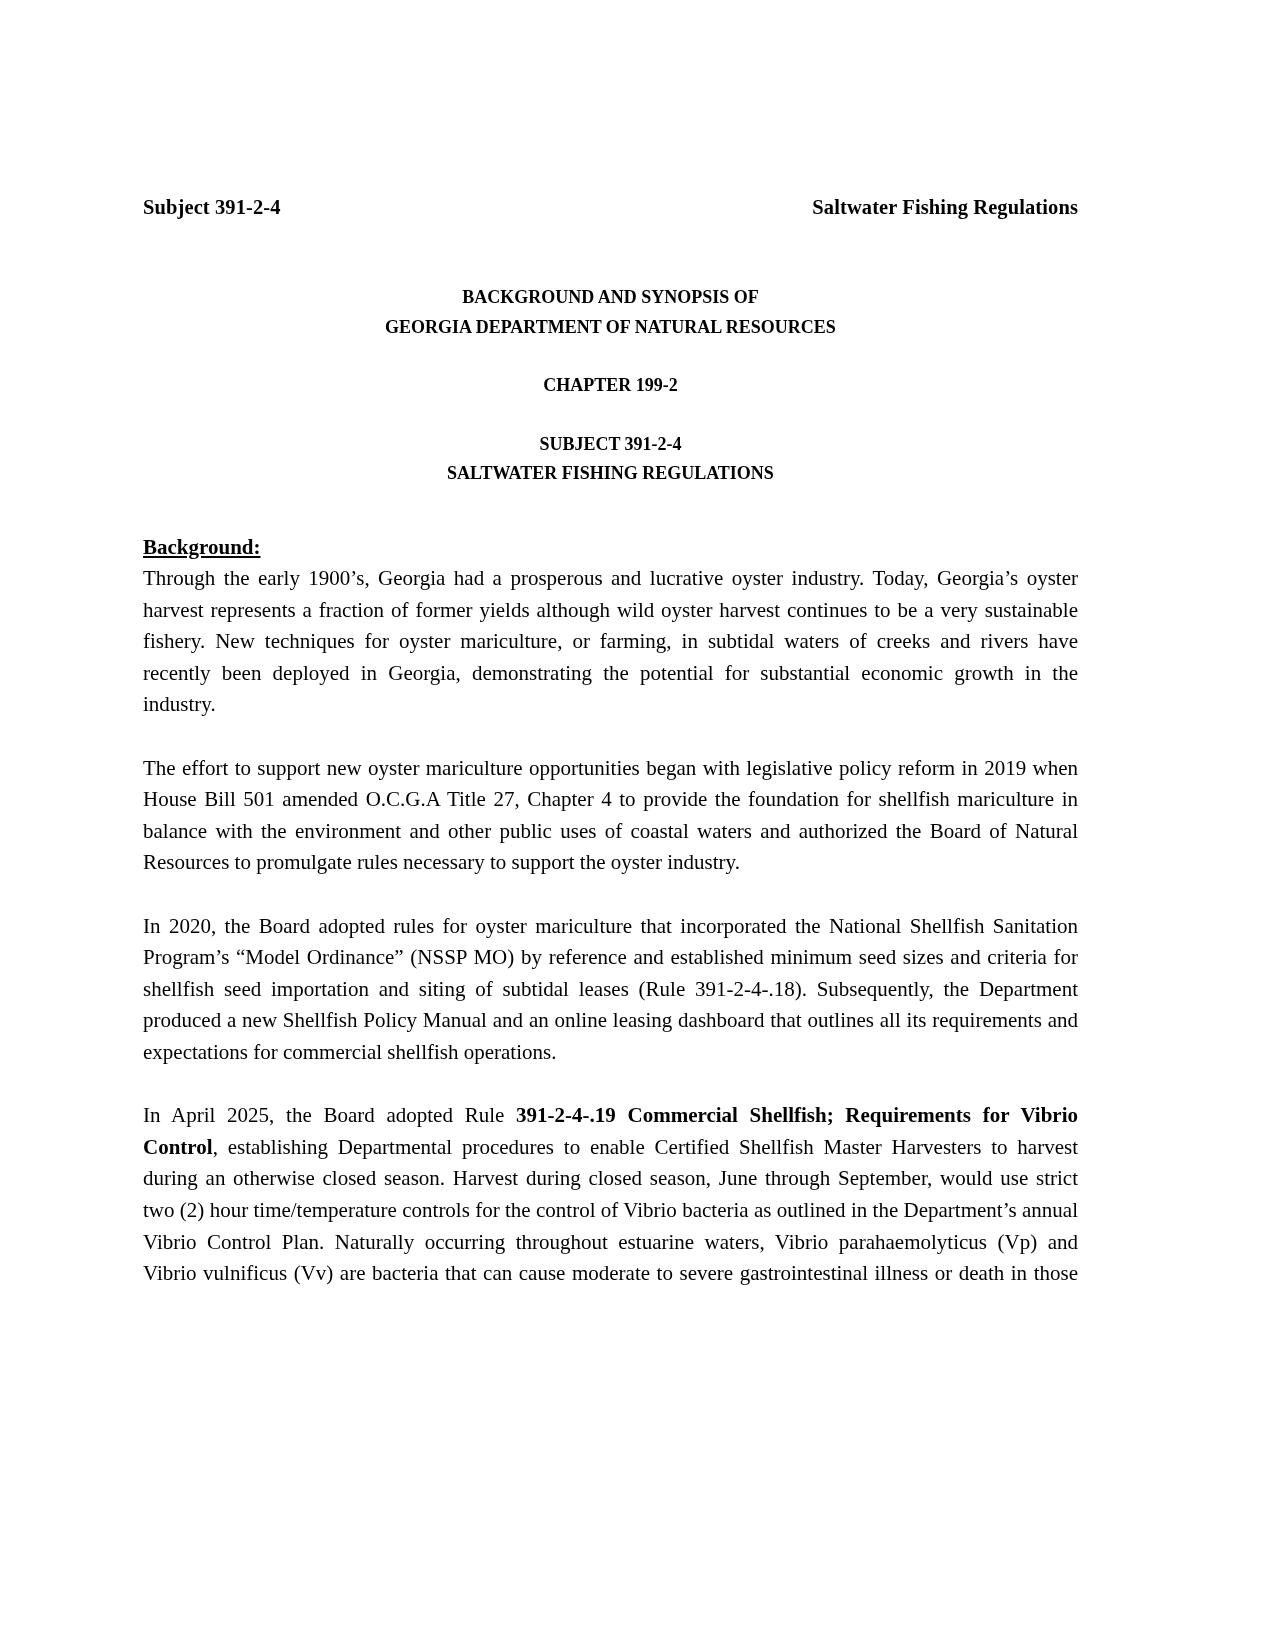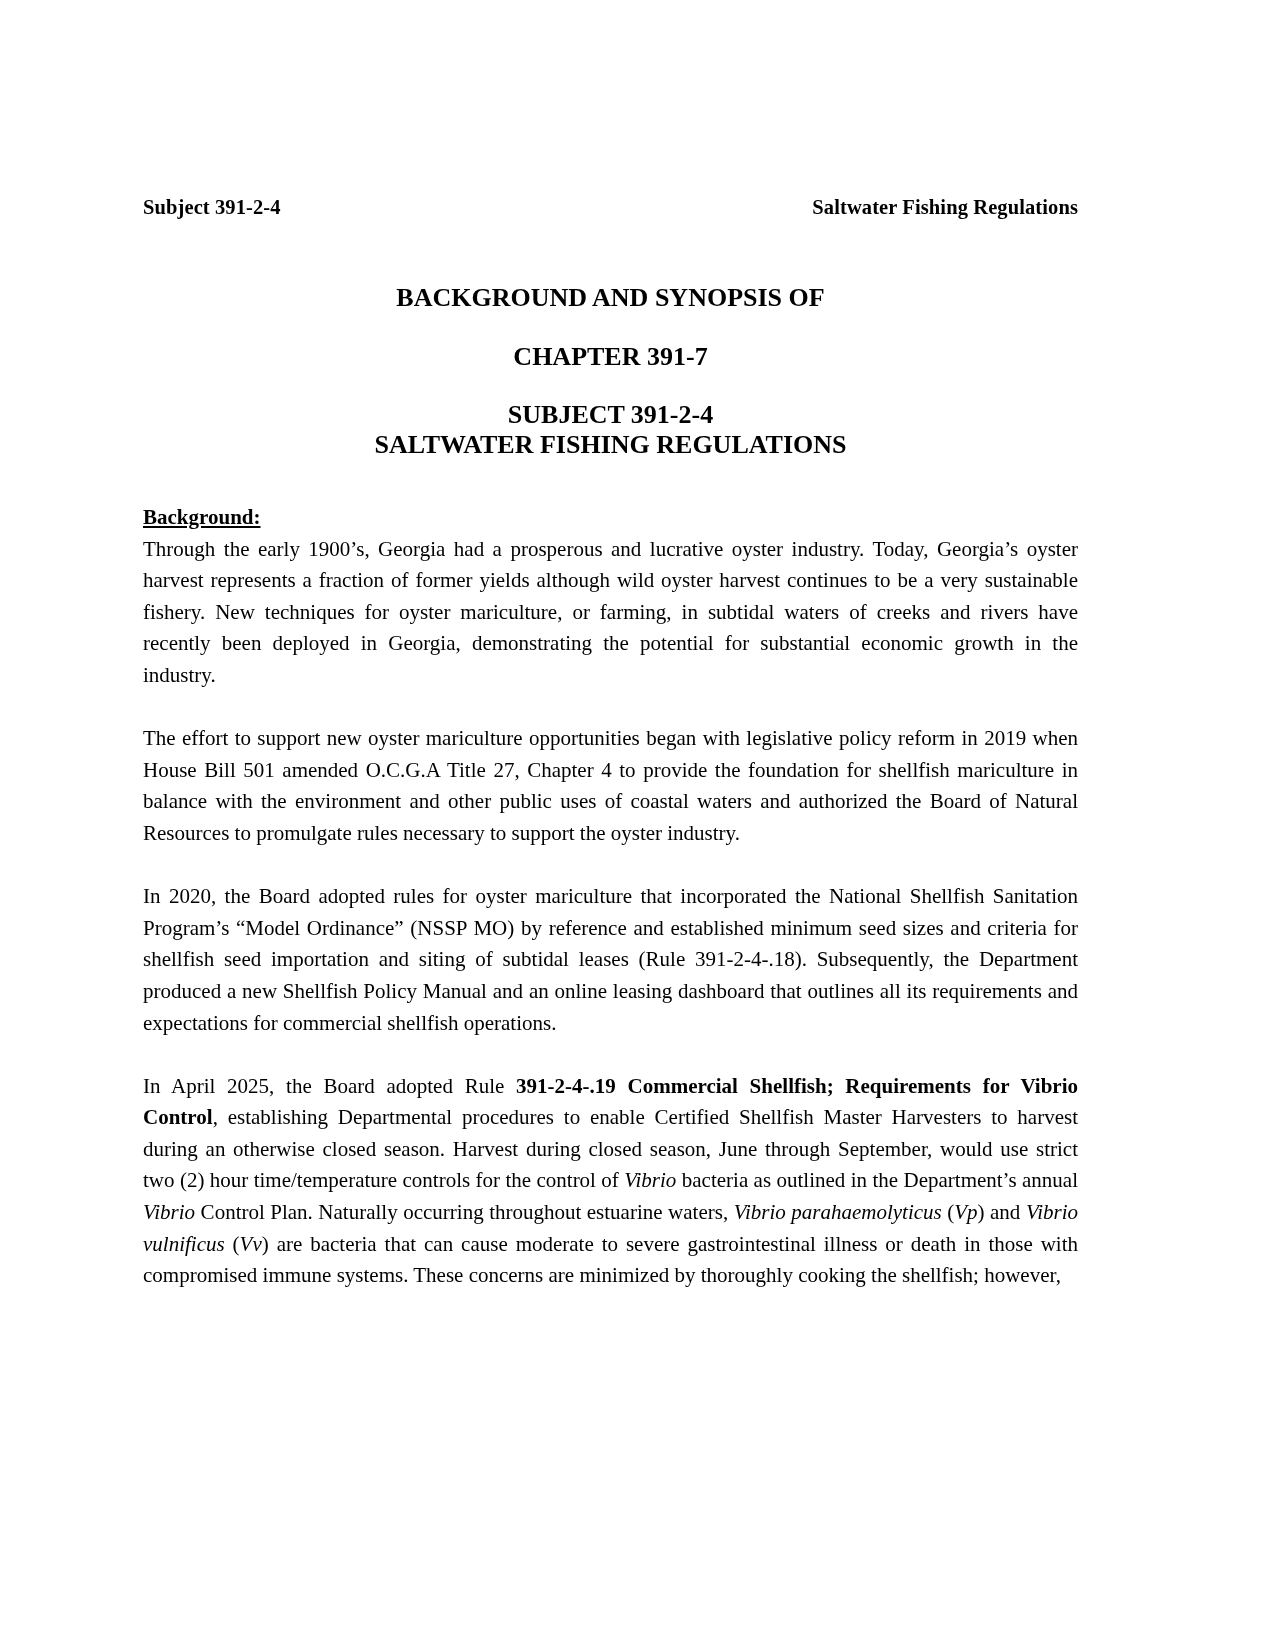--- a/index.html
+++ b/index.html
@@ -36,21 +36,21 @@
     font-size: 20.5px;
     letter-spacing: 0.1px;
   }
   .running-head .rh-left { white-space: nowrap; }
   .running-head .rh-right { white-space: nowrap; }
 
   
   .title-block {
     text-align: center;
     font-weight: bold;
-    font-size: 26px;
+    font-size: 18px;
     margin-top: 64px;
   }
   .title-block .tline {
     line-height: 29.5px;
     white-space: nowrap;
   }
   .title-gap {
     height: 29px;
   }
 
@@ -69,21 +69,21 @@
     margin: 0;
     text-align: justify;
     text-justify: inter-word;
     font-size: 21px;
     line-height: 31.6px;
   }
   p.para + p.para {
     margin-top: 31.6px;
   }
   .b { font-weight: bold; }
-  .i { font-style: italic; }
+  .i { }
 
   
   .page-footer {
     position: absolute;
     left: 0;
     right: 0;
     top: 1438px;
     text-align: center;
     font-size: 26px;
   }
@@ -95,22 +95,23 @@
 
   <div class="content">
 
     <div class="running-head">
       <span class="rh-left">Subject 391-2-4</span>
       <span class="rh-right">Saltwater Fishing Regulations</span>
     </div>
 
     <div class="title-block">
       <div class="tline">BACKGROUND AND SYNOPSIS OF</div>
+      <div class="tline">GEORGIA DEPARTMENT OF NATURAL RESOURCES</div>
       <div class="title-gap"></div>
-      <div class="tline">CHAPTER 391-7</div>
+      <div class="tline">CHAPTER 199-2</div>
       <div class="title-gap"></div>
       <div class="tline">SUBJECT 391-2-4</div>
       <div class="tline">SALTWATER FISHING REGULATIONS</div>
     </div>
 
     <div class="body-area">
 
       <p class="para"><span class="section-heading">Background:</span></p>
 
       <p class="para" style="margin-top:0">Through the early 1900’s, Georgia had a prosperous and lucrative oyster industry.  Today, Georgia’s oyster harvest represents a fraction of former yields although wild oyster harvest continues to be a very sustainable fishery.  New techniques for oyster mariculture, or farming, in subtidal waters of creeks and rivers have recently been deployed in Georgia, demonstrating the potential for substantial economic growth in the industry.</p>

